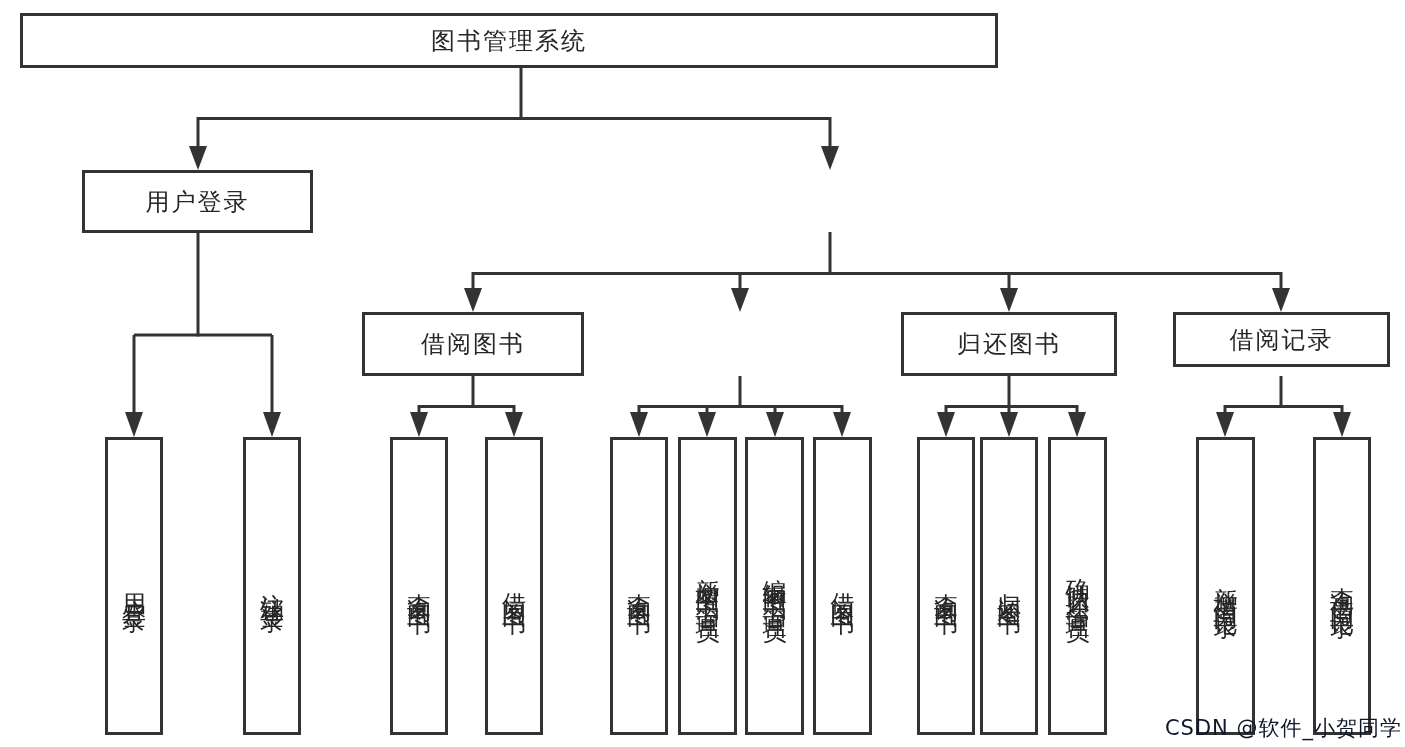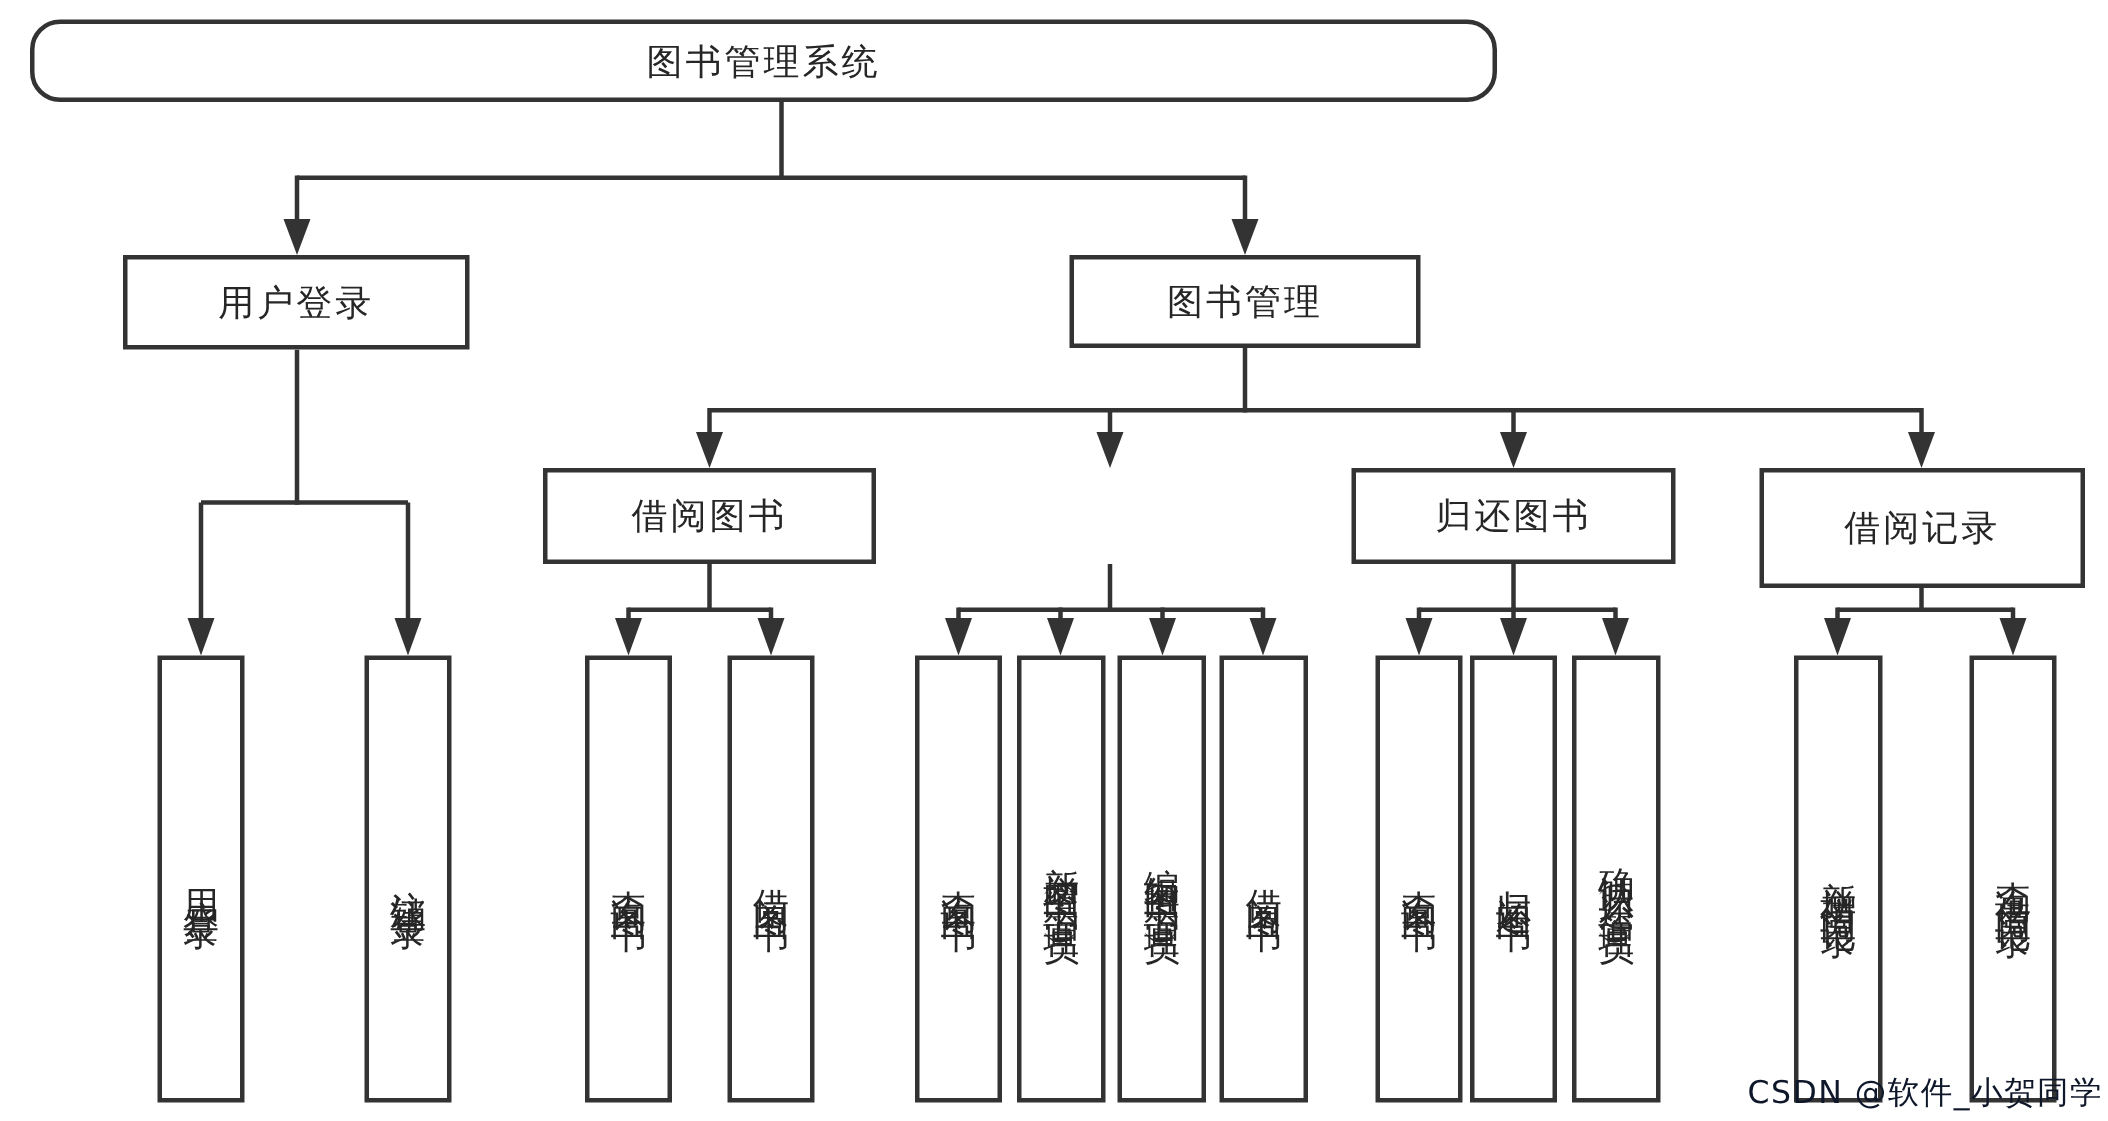--- a/index.html
+++ b/index.html
@@ -32,27 +32,27 @@
   }
   .node.h { font-size: 24px; letter-spacing: 2px; white-space: nowrap; }
   .node.v { font-size: 24px; }
   .node.v .vtext {
     writing-mode: vertical-rl;
     text-orientation: mixed;
     letter-spacing: 6px;
     line-height: 1;
   }
   
-  .n-root           { left: 20px;   top: 13px;  width: 978px; height: 55px; border-radius: 20px; }
+  .n-root           { left: 20px;   top: 13px;  width: 978px; height: 55px; }
   .n-user-login     { left: 82px;   top: 170px; width: 231px;  height: 63px; }
   .n-book-mgmt      { left: 713px;  top: 170px; width: 234px;  height: 62px; }
   .n-new-book-rec   { left: 362px;  top: 312px; width: 222px;  height: 64px; }
   .n-book-borrow    { left: 632px;  top: 312px; width: 216px;  height: 64px; }
   .n-current-borrow { left: 901px;  top: 312px; width: 216px;  height: 64px; }
-  .n-borrow-record  { left: 1173px; top: 312px; width: 217px;  height: 80px; }
+  .n-borrow-record  { left: 1173px; top: 312px; width: 217px;  height: 55px; }
   .leaf             { top: 437px; height: 298px; width: 58px; }
   .n-v-user-login        { left: 105px; }
   .n-v-logout            { left: 243px; }
   .n-v-query-book-rec    { left: 390px; }
   .n-v-borrow-book-rec   { left: 485px; }
   .n-v-query-book-borrow { left: 610px; }
   .n-v-add-book          { left: 678px; width: 59px; }
   .n-v-edit-book         { left: 745px; width: 59px; }
   .n-v-borrow-book       { left: 813px; width: 59px; }
   .n-v-query-book-cur    { left: 917px; }
@@ -134,21 +134,20 @@
     <line x1="1225" y1="406.5" x2="1342" y2="406.5"></line>
     <line x1="1225" y1="405" x2="1225" y2="415"></line>
     <polygon points="1216,412 1234,412 1225,437"></polygon>
     <line x1="1342" y1="405" x2="1342" y2="415"></line>
     <polygon points="1333,412 1351,412 1342,437"></polygon>
   </svg>
 
   <div class="node h n-root">图书管理系统</div>
 
   <div class="node h n-user-login">用户登录</div>
-  <div class="node h n-book-mgmt">图书管理</div>
 
   <div class="node h n-new-book-rec">借阅图书</div>
   <div class="node h n-current-borrow">归还图书</div>
   <div class="node h n-borrow-record">借阅记录</div>
 
   <div class="node v leaf n-v-user-login">
     <span class="vtext">用户登录</span>
   </div>
   <div class="node v leaf n-v-logout">
     <span class="vtext">注销登录</span>

